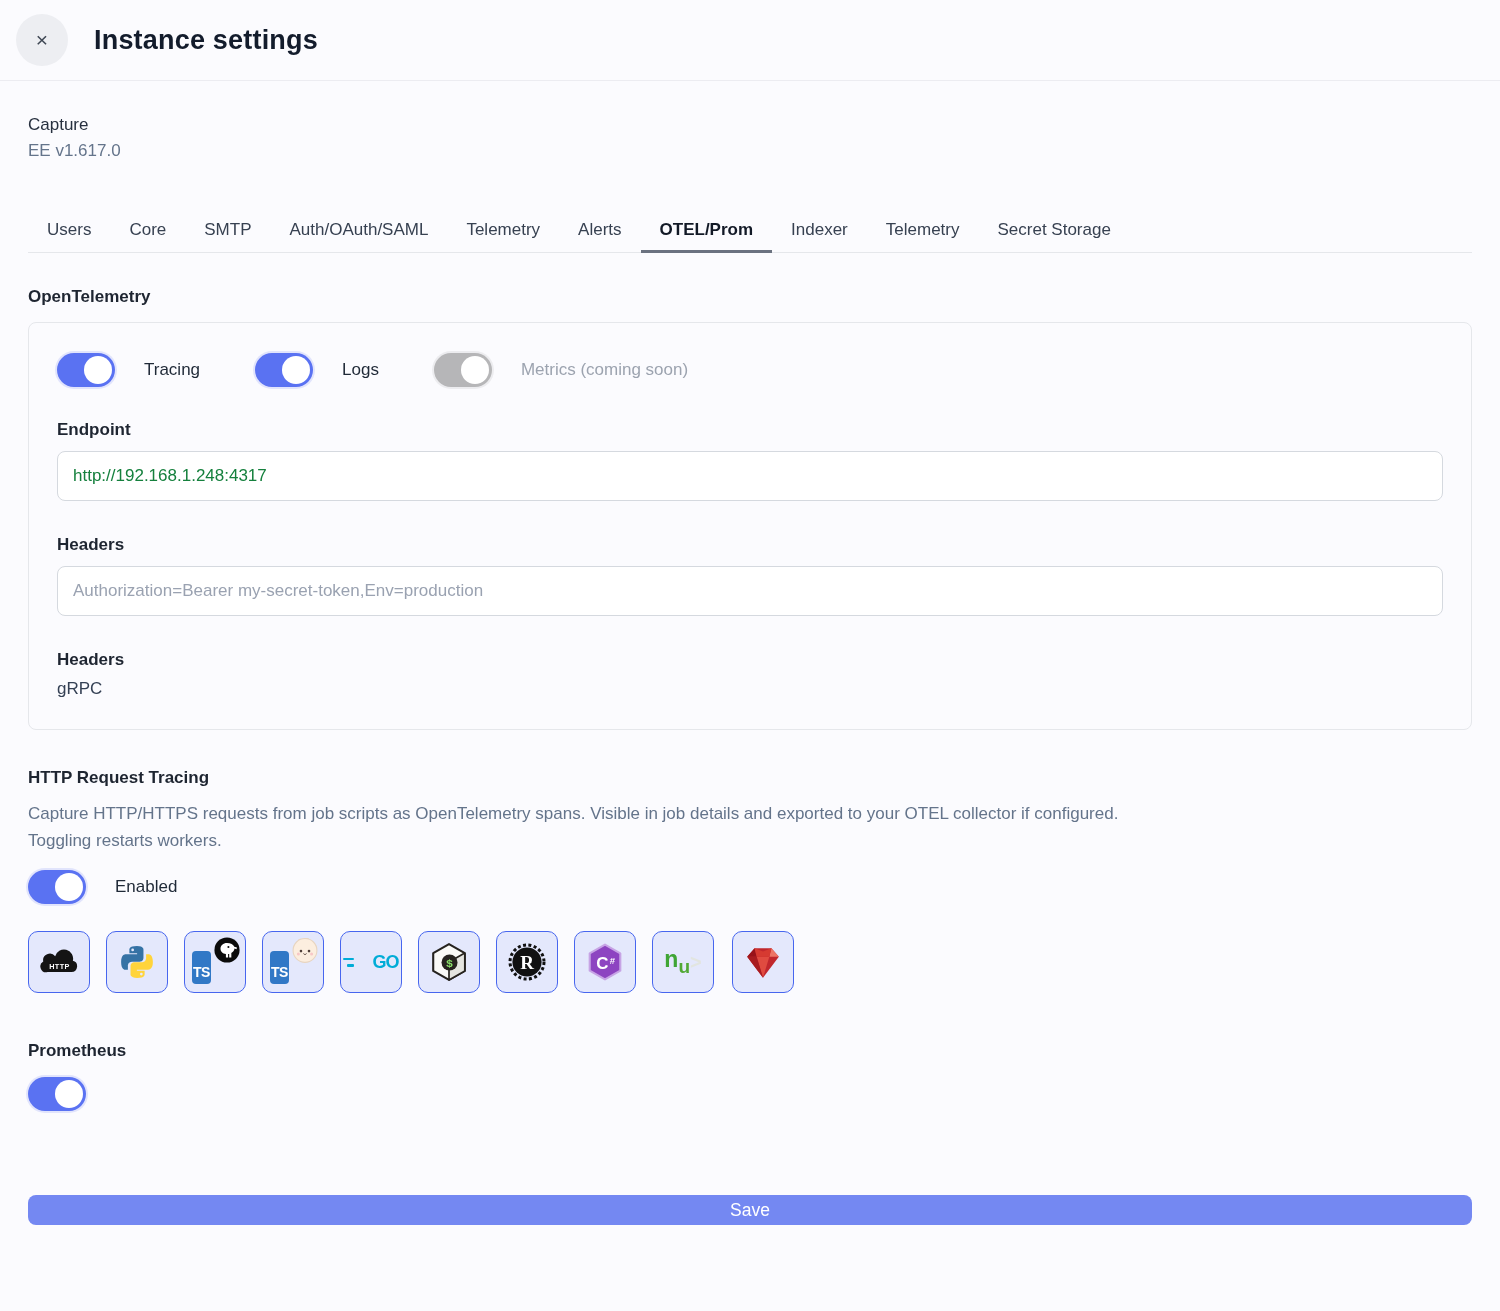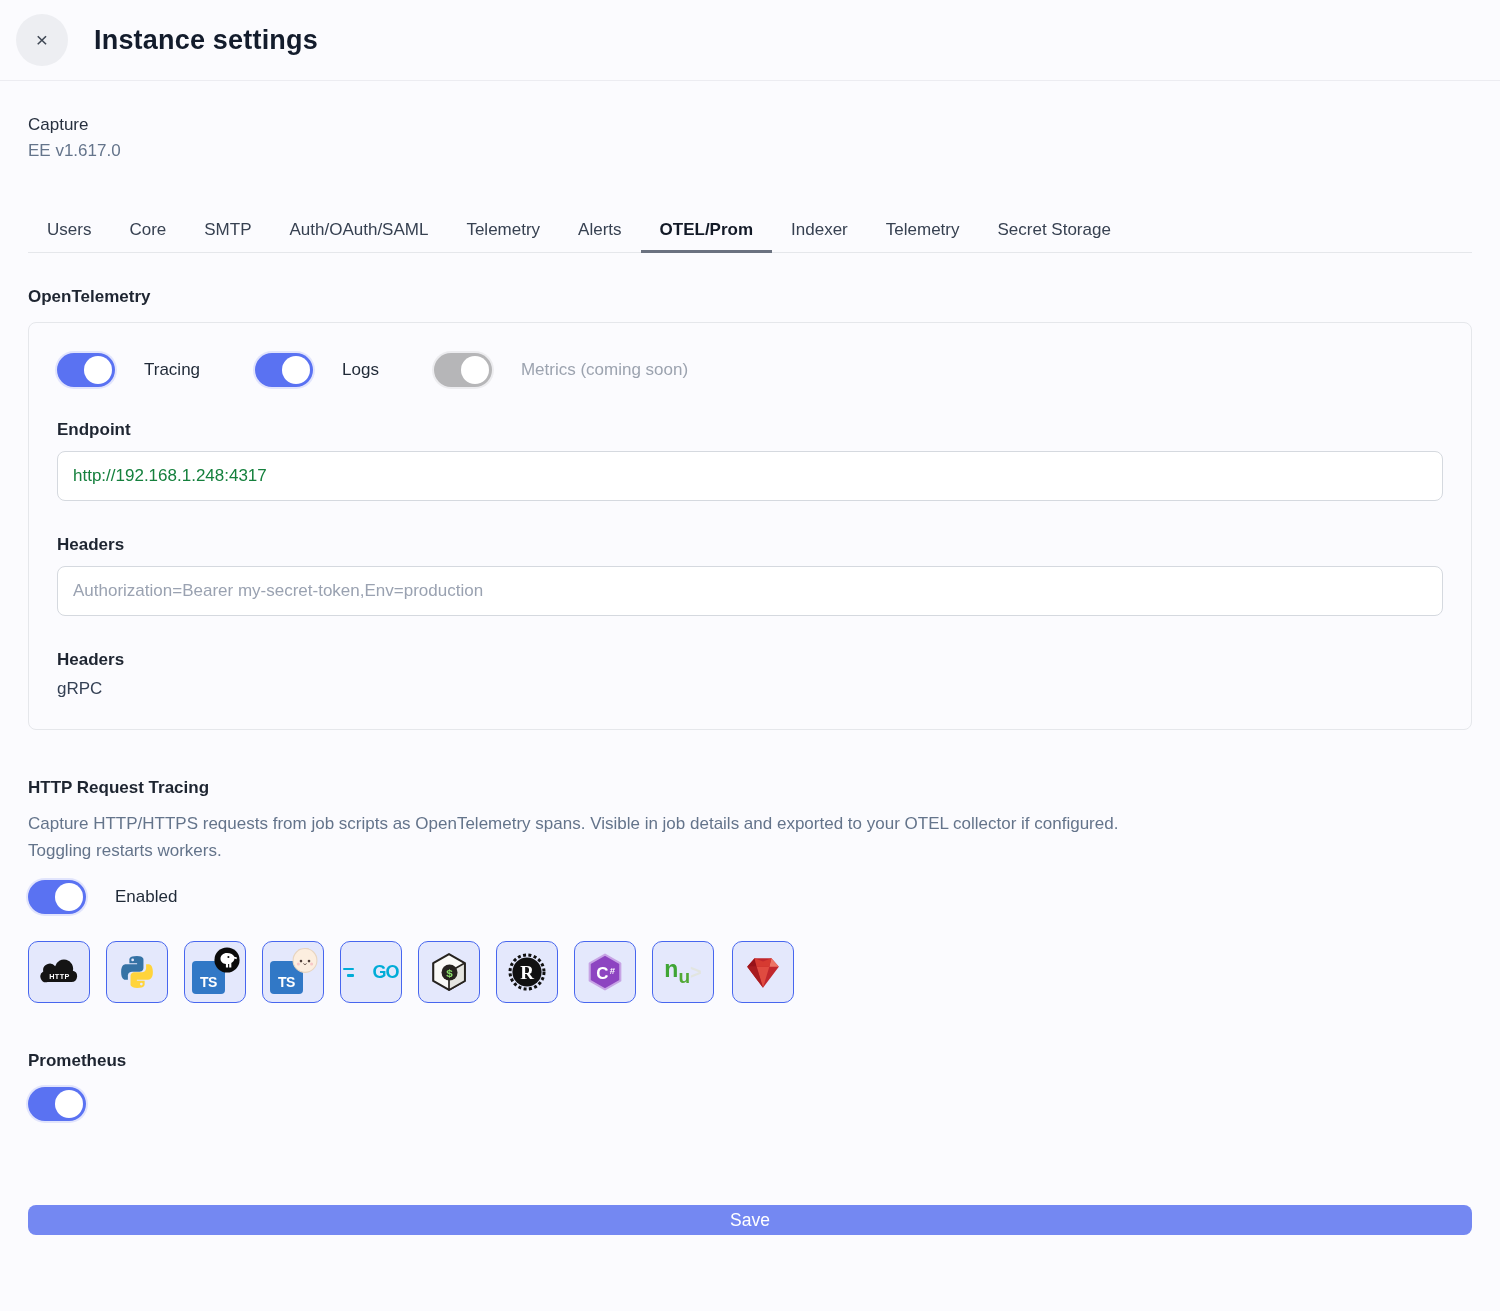--- a/index.html
+++ b/index.html
@@ -48,21 +48,21 @@
   }
   .tab.active {
     font-weight:700; color:#121926;
     border-bottom-color:#6B7280;
   }
   
   .section-title {
     font-size:17px; font-weight:700; color:#1E2531;
   }
   .st-otel { margin-top:34px; }
-  .st-http { margin-top:48px; }
+  .st-http { margin-top:38px; }
   .st-prom { margin-top:48px; }
   
   .panel {
     margin-top:15px;
     border:1px solid #E5E7EB;
     border-radius:8px;
     padding:30px 28px;
   }
   
   .toggle-row { display:flex; align-items:center; gap:55px; }
@@ -109,21 +109,21 @@
     border-radius:10px;
     border:1px solid #4766EF;
     background:#E4E8FC;
     display:flex; align-items:center; justify-content:center;
     cursor:pointer; position:relative;
   }
   .lang-btn.ruby-gap { margin-left:2px; }
   .ts-wrap { position:relative; width:46px; height:44px; }
   .ts-square {
     position:absolute; left:0; bottom:0;
-    width:33px; height:33px; border-radius:4px;
+    width:19px; height:33px; border-radius:4px;
     background:#3178C6; color:#fff;
     font-weight:700; font-size:14px; letter-spacing:-0.5px;
     display:flex; align-items:flex-end; justify-content:center;
     padding-bottom:4px;
   }
   .ts-badge { position:absolute; right:-2px; top:-3px; }
   .go-icon { display:flex; align-items:center; gap:18px; }
   .go-lines { display:flex; flex-direction:column; gap:4px; align-items:flex-end; }
   .go-lines span { display:block; height:2.5px; background:#00ACD7; border-radius:1px; }
   .go-l1 { width:11px; } .go-l2 { width:7px; }

